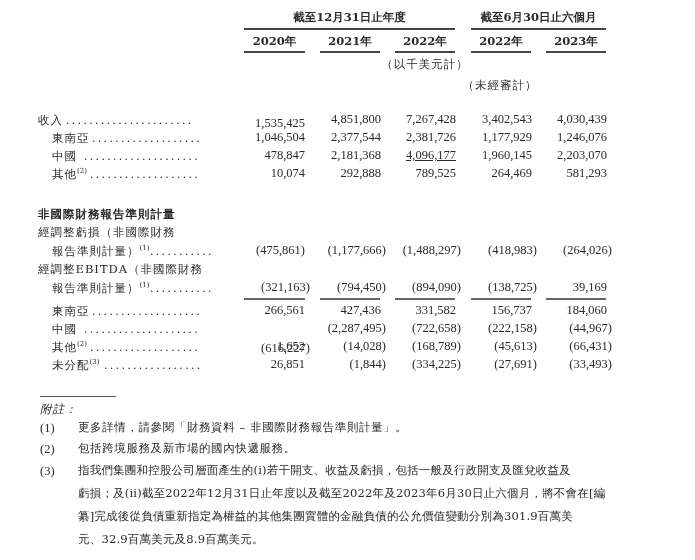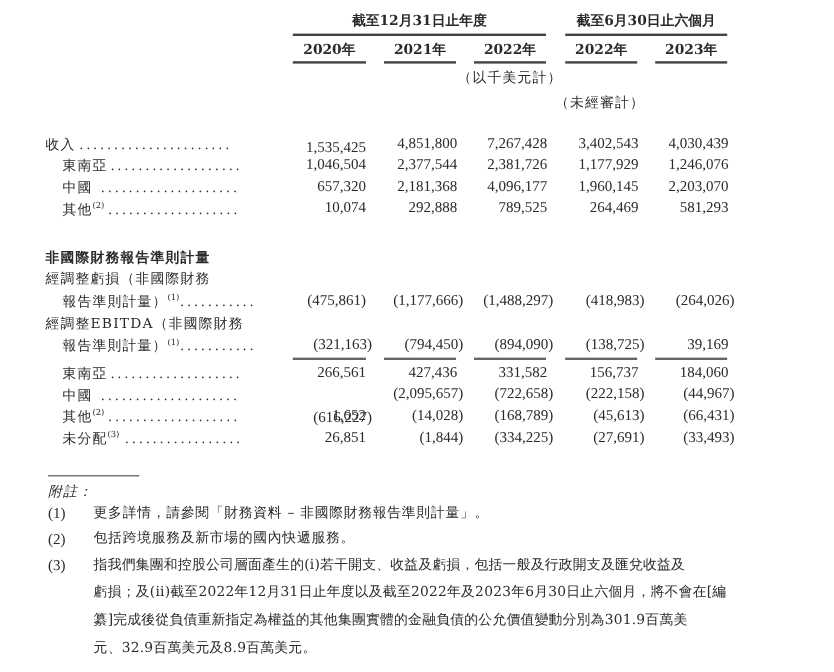--- a/index.html
+++ b/index.html
@@ -61,23 +61,23 @@
   <div class="num" style="left:244px; top:130px;">1,046,504</div>
   <div class="num" style="left:320px; top:130px;">2,377,544</div>
   <div class="num" style="left:395px; top:130px;">2,381,726</div>
   <div class="num" style="left:471px; top:130px;">1,177,929</div>
   <div class="num" style="left:546px; top:130px;">1,246,076</div>
 </div>
 
 <div>
   <div class="lbl" style="left:52px; top:149px;">中國</div>
   <div class="dots" style="left:84px; top:150px; width:142px;">....................</div>
-  <div class="num" style="left:244px; top:148px;">657,320</div>
+  <div class="num" style="left:244px; top:148px;">478,847</div>
   <div class="num" style="left:320px; top:148px;">2,181,368</div>
-  <div class="num" style="left:395px; top:148px;">4,096,177</div>
+  <div class="num" style="left:395px; top:148px;text-decoration:underline;">4,096,177</div>
   <div class="num" style="left:471px; top:148px;">1,960,145</div>
   <div class="num" style="left:546px; top:148px;">2,203,070</div>
 </div>
 
 <div>
   <div class="lbl" style="left:52px; top:167px;"><span>其他</span><span class="sup">(2)</span></div>
   <div class="dots" style="left:90px; top:168px; width:136px;">...................</div>
   <div class="num" style="left:244px; top:166px;">10,074</div>
   <div class="num" style="left:320px; top:166px;">292,888</div>
   <div class="num" style="left:395px; top:166px;">789,525</div>
@@ -122,21 +122,21 @@
   <div class="num" style="left:320px; top:303px;">427,436</div>
   <div class="num" style="left:395px; top:303px;">331,582</div>
   <div class="num" style="left:471px; top:303px;">156,737</div>
   <div class="num" style="left:546px; top:303px;">184,060</div>
 </div>
 
 <div>
   <div class="lbl" style="left:52px; top:322px;">中國</div>
   <div class="dots" style="left:84px; top:323px; width:142px;">....................</div>
   <div class="num" style="left:244px; top:321px; width:66px;margin-top:20px;">(616,227)</div>
-  <div class="num" style="left:320px; top:321px; width:66px;">(2,095,657)</div>
+  <div class="num" style="left:320px; top:321px; width:66px;">(2,287,495)</div>
   <div class="num" style="left:395px; top:321px; width:66px;">(722,658)</div>
   <div class="num" style="left:471px; top:321px; width:66px;">(222,158)</div>
   <div class="num" style="left:546px; top:321px; width:66px;">(44,967)</div>
 </div>
 
 <div>
   <div class="lbl" style="left:52px; top:340px;"><span>其他</span><span class="sup">(2)</span></div>
   <div class="dots" style="left:90px; top:341px; width:136px;">...................</div>
   <div class="num" style="left:244px; top:339px;">1,652</div>
   <div class="num" style="left:320px; top:339px; width:66px;">(14,028)</div>

